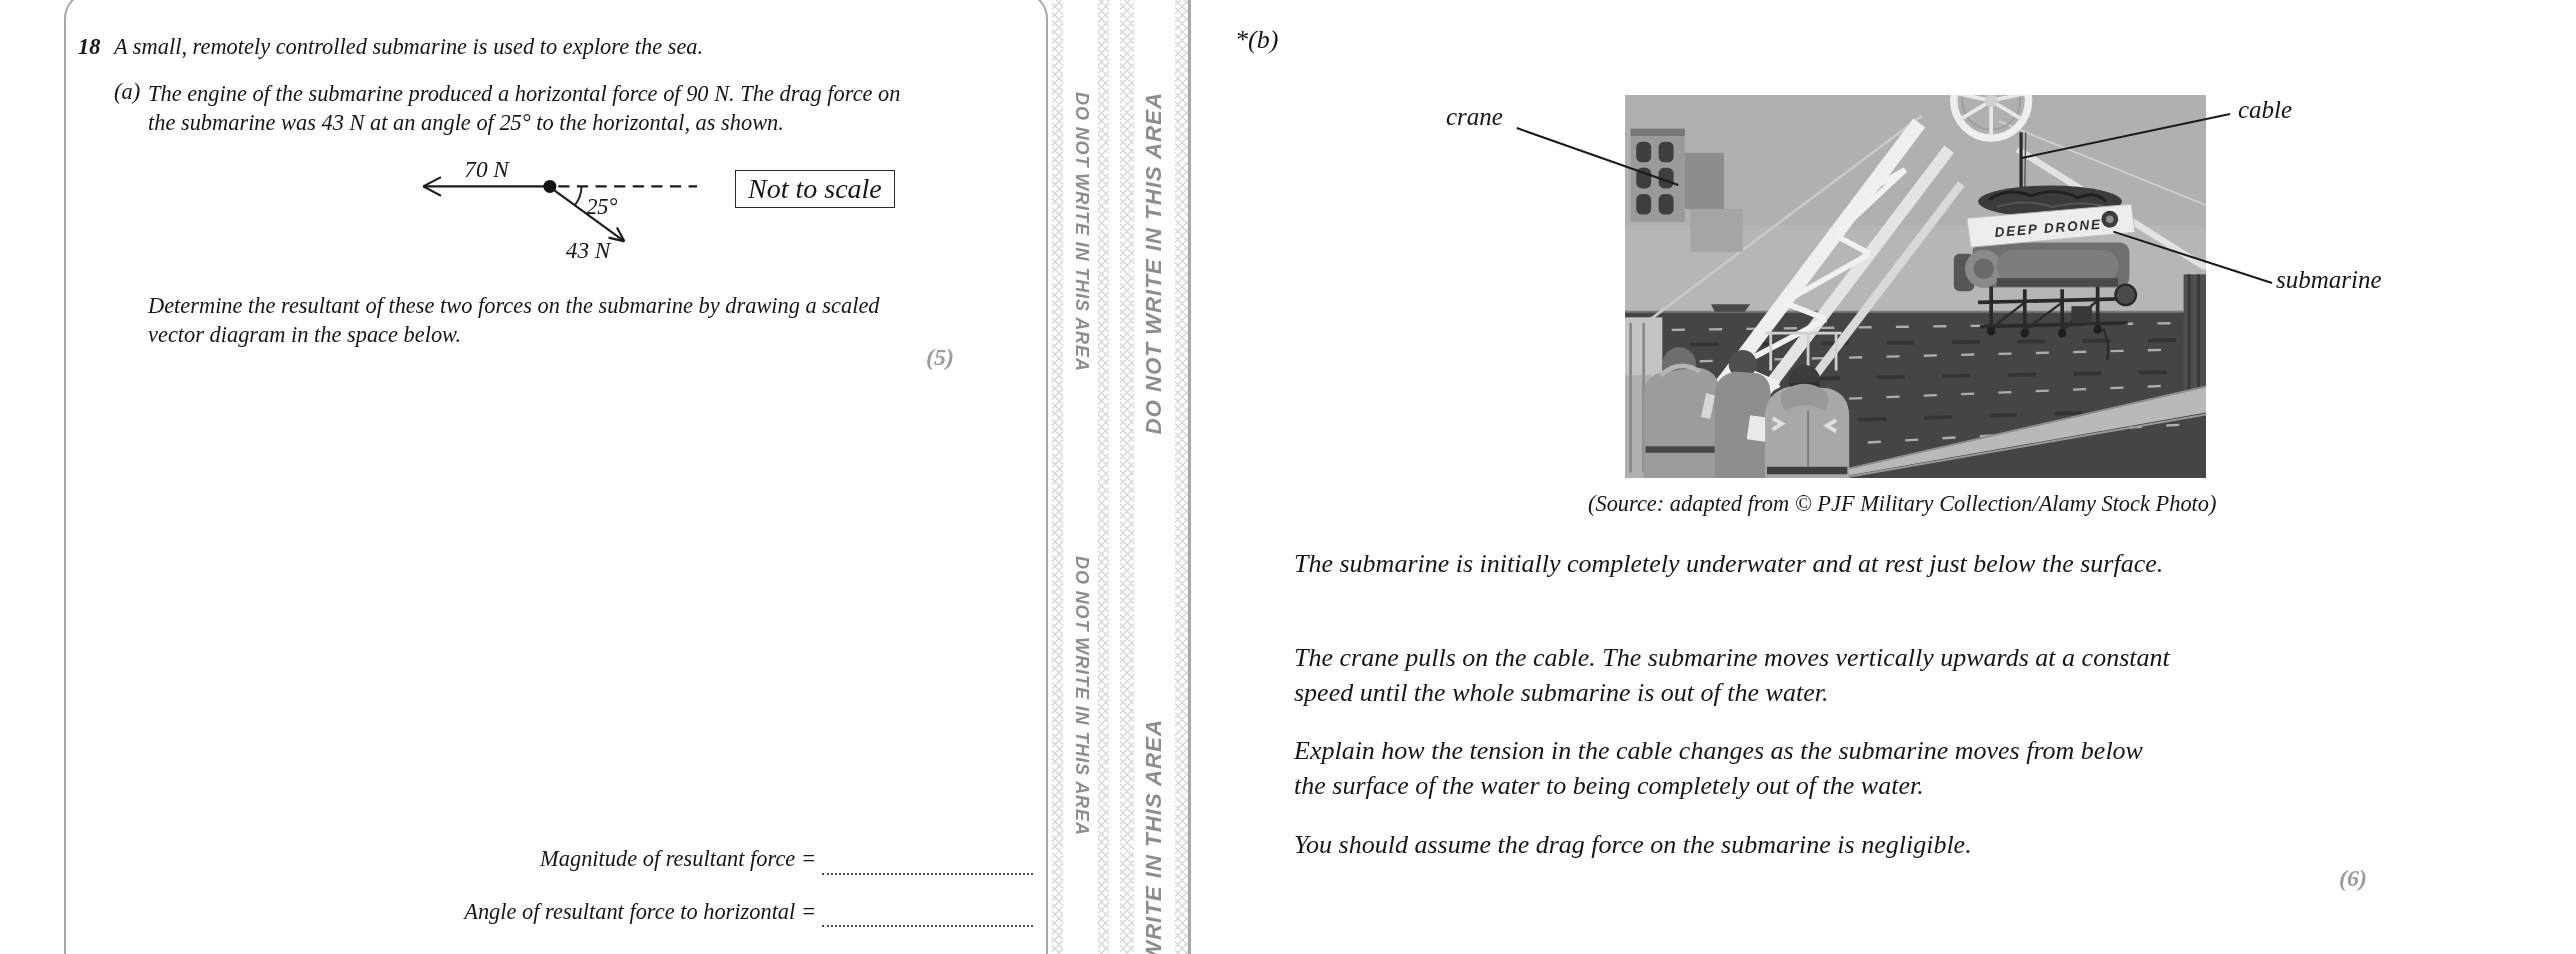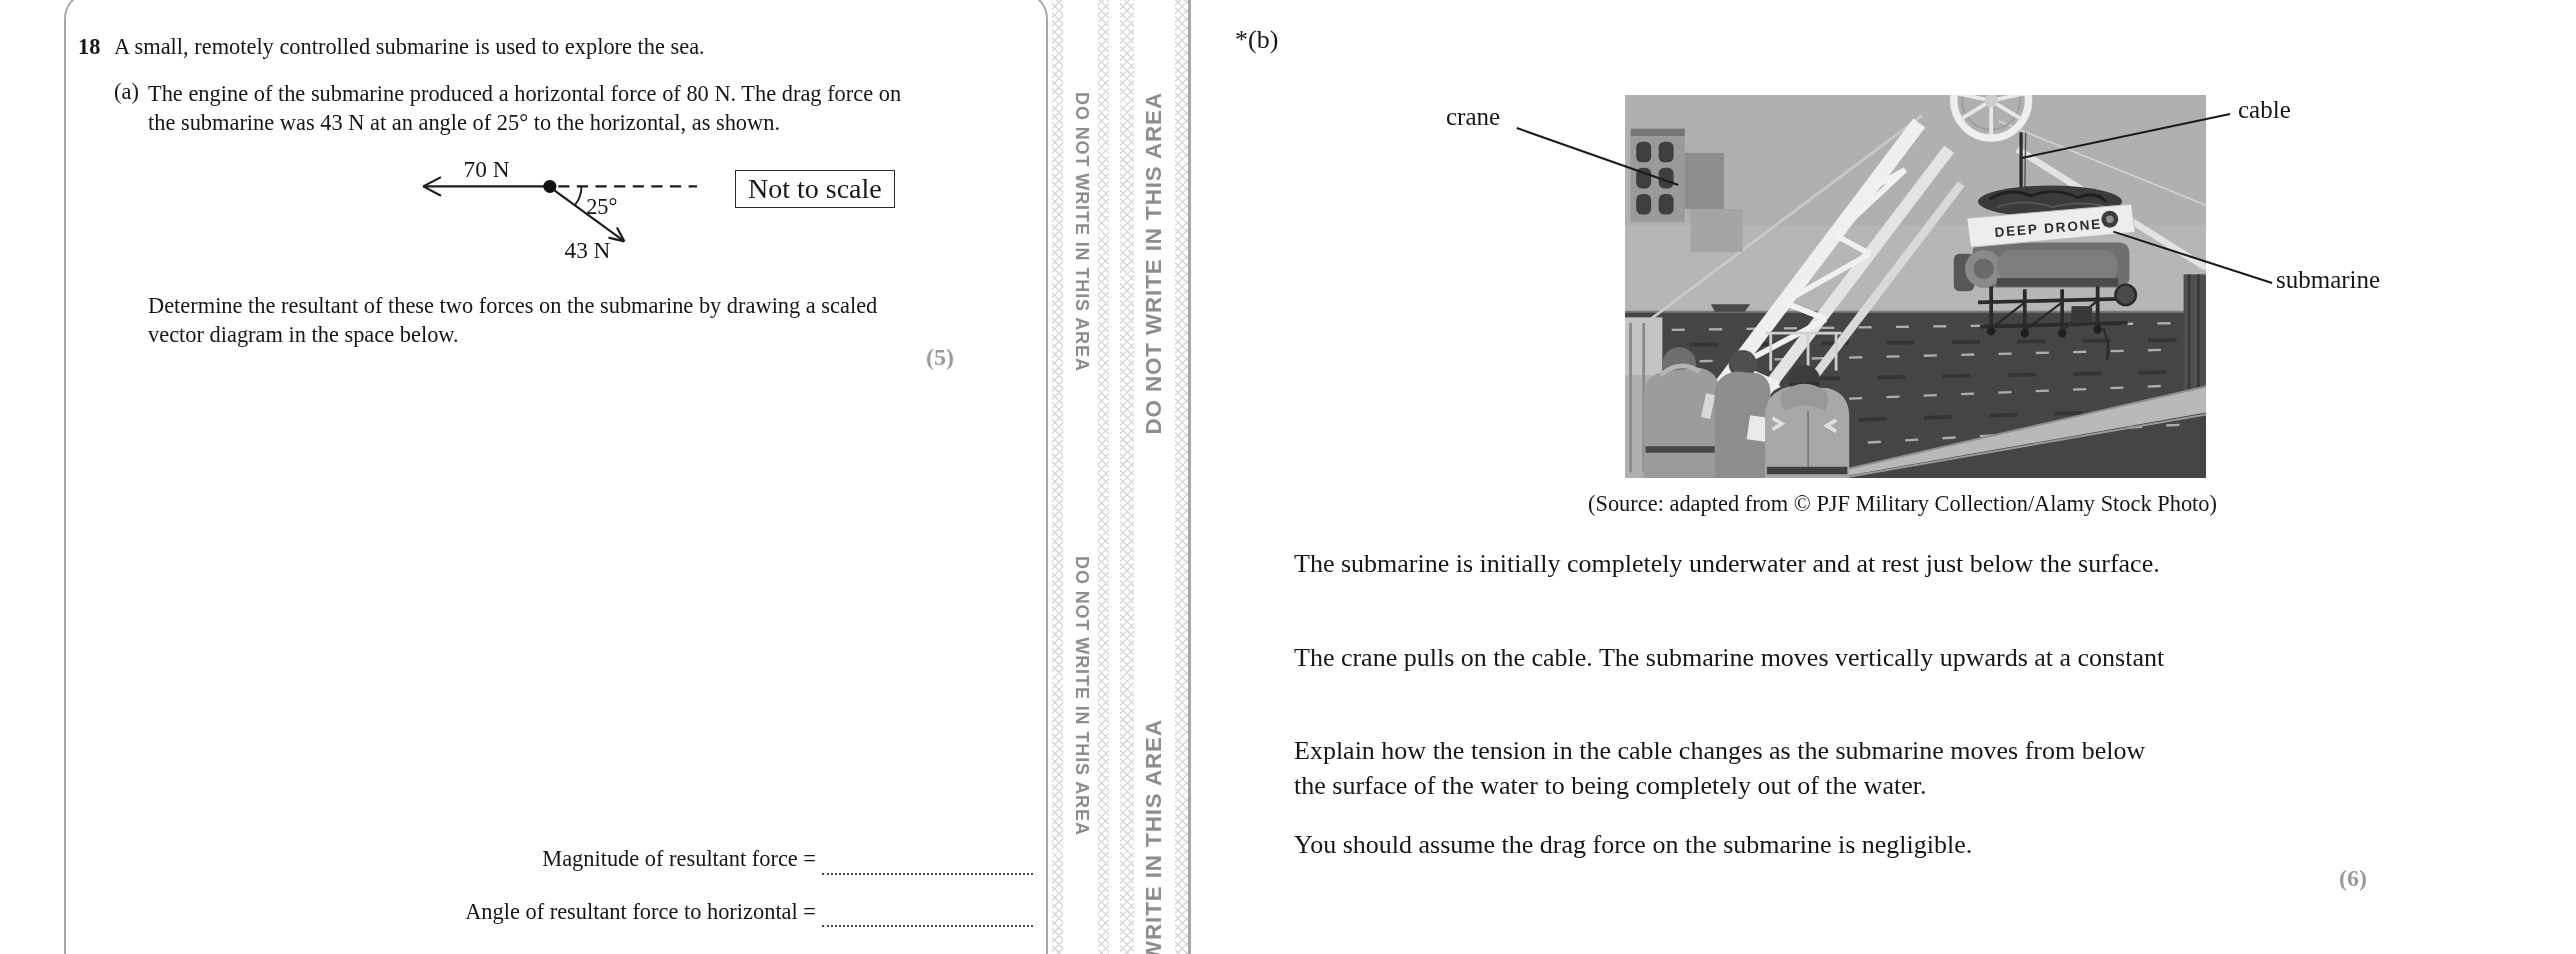--- a/index.html
+++ b/index.html
@@ -1,17 +1,17 @@
 <!DOCTYPE html>
 <html style="font-size:15px"><head>
 <meta charset="utf-8">
 <style>
   html,body{margin:0;padding:0;background:#ffffff;}
   #screen{position:relative;width:2576px;height:955px;background:#ffffff;overflow:hidden;
-          font-family:"Liberation Serif","DejaVu Serif",serif;color:#161616;}
+          font-family:"Liberation Serif","DejaVu Serif",serif;color:#161616;font-style:italic;}
   .abs{position:absolute;}
 
   
   .page-left{left:64px;top:-9.3px;width:984px;height:1027px;border:2.8px solid #a8a8a8;
              border-radius:28px;box-sizing:border-box;background:#ffffff;}
   .qnum{left:78px;top:34px;font-weight:bold;font-size:22.4px;}
   .intro{left:114px;top:34px;font-size:22.4px;}
   .part-a-label{left:114px;top:79px;font-size:22.4px;}
   .part-a-text{left:148px;top:79px;font-size:22.4px;line-height:29px;}
   .prompt{left:148px;top:291px;font-size:22.4px;line-height:29px;}
@@ -60,21 +60,21 @@
 
 <div id="screen">
 
   <div class="abs page-left"></div>
 
   <div class="abs qnum">18</div>
   <div class="abs intro">A small, remotely controlled submarine is used to explore the sea.</div>
 
   <div class="abs part-a-label">(a)</div>
   <div class="abs part-a-text">
-    <div>The engine of the submarine produced a horizontal force of 80 N. The drag force on</div>
+    <div>The engine of the submarine produced a horizontal force of 90 N. The drag force on</div>
     <div>the submarine was 43 N at an angle of 25° to the horizontal, as shown.</div>
   </div>
 
   <svg class="abs" style="left:402px;top:138px;" width="495" height="135" viewBox="430 148 530 145">
 
     <line x1="452" y1="200" x2="586" y2="200" stroke="#1b1b1b" stroke-width="2.3"></line>
     <line x1="452" y1="200" x2="471" y2="190" stroke="#1b1b1b" stroke-width="2.3"></line>
     <line x1="452" y1="200" x2="471" y2="210" stroke="#1b1b1b" stroke-width="2.3"></line>
     <text x="520" y="190" text-anchor="middle" font-size="25" fill="#161616" font-family="Liberation Serif,DejaVu Serif,serif">70 N</text>
 
@@ -291,20 +291,21 @@
   <div class="abs fig-label lbl-cable">cable</div>
   <div class="abs fig-label lbl-submarine">submarine</div>
 
   <div class="abs source-line">(Source: adapted from © PJF Military Collection/Alamy Stock Photo)</div>
 
   <div class="abs para p1">
     <div>The submarine is initially completely underwater and at rest just below the surface.</div>
   </div>
   <div class="abs para p2">
     <div>The crane pulls on the cable. The submarine moves vertically upwards at a constant</div>
+    <div>speed until the whole submarine is out of the water.</div>
   </div>
   <div class="abs para p3">
     <div>Explain how the tension in the cable changes as the submarine moves from below</div>
     <div>the surface of the water to being completely out of the water.</div>
   </div>
   <div class="abs para p4">
     <div>You should assume the drag force on the submarine is negligible.</div>
   </div>
 
   <div class="abs marks marks-6">(6)</div>

